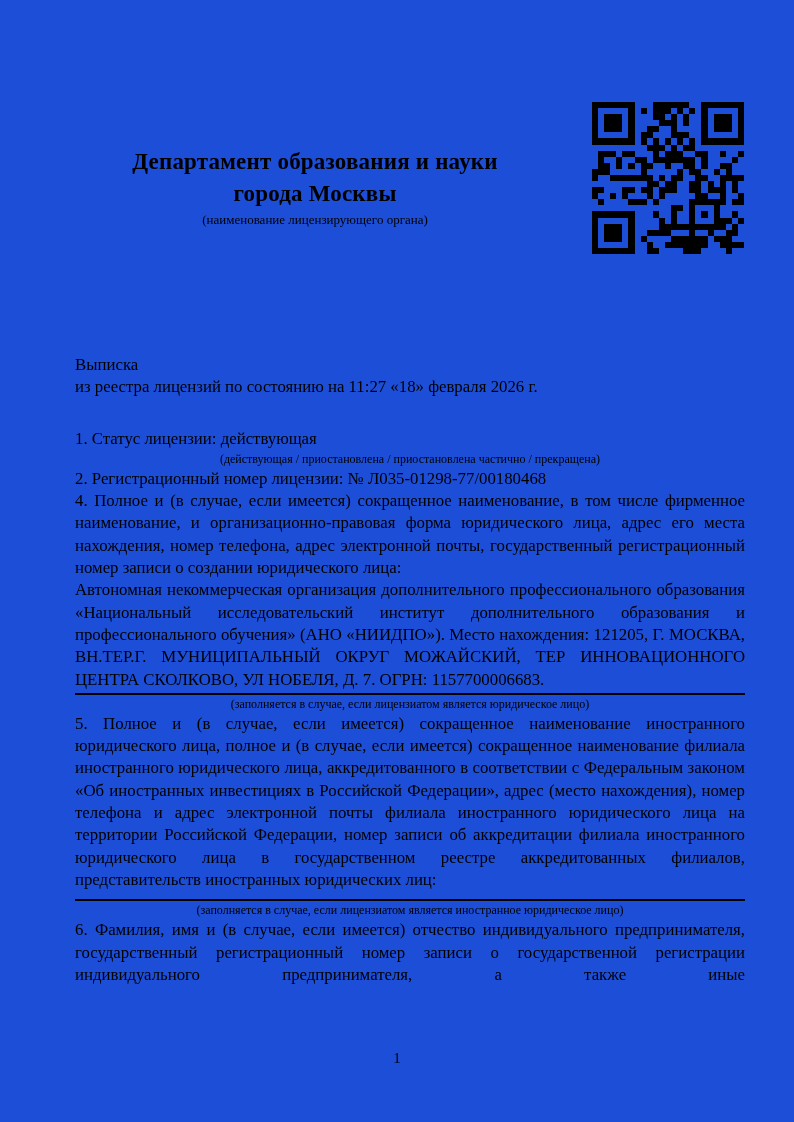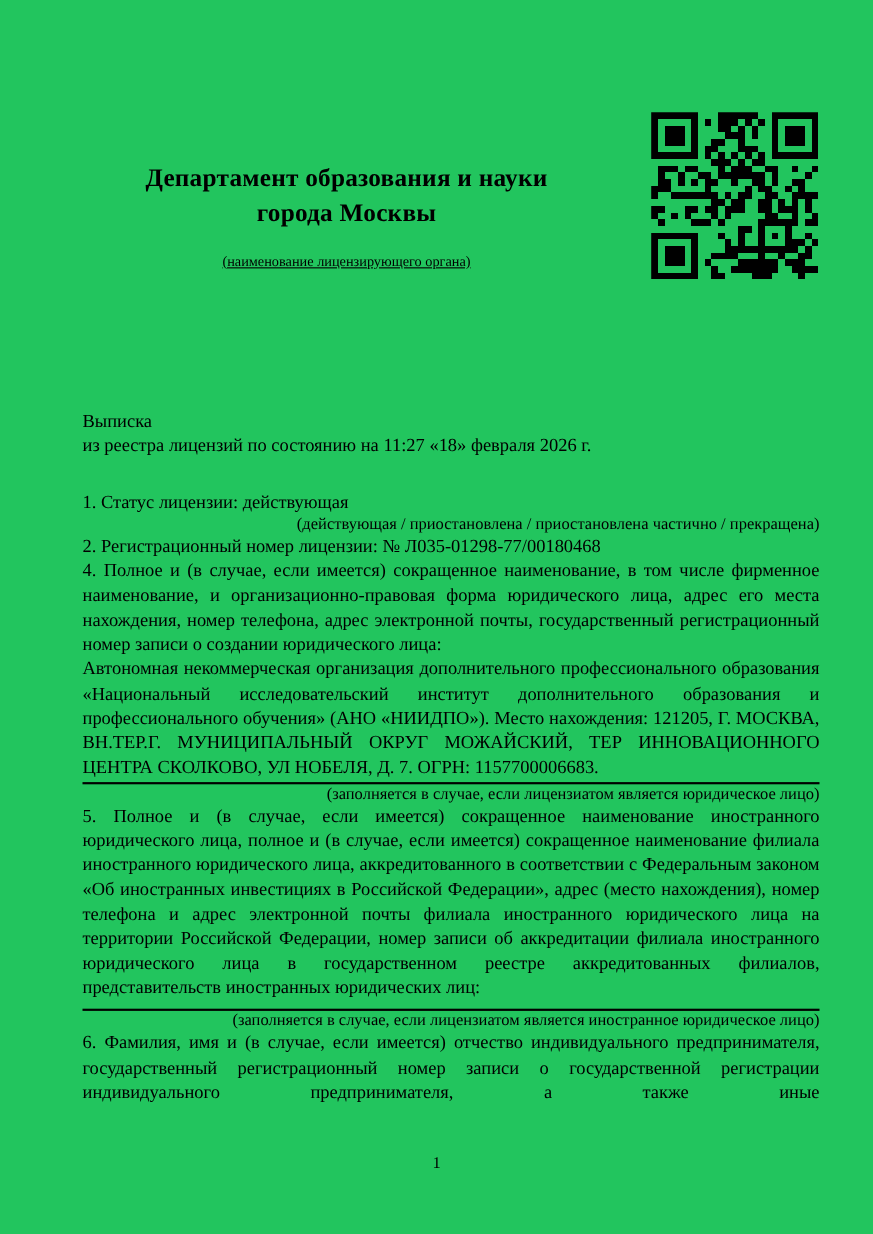--- a/index.html
+++ b/index.html
@@ -1,42 +1,41 @@
 <!DOCTYPE html>
 <html lang="ru"><head>
 <meta charset="utf-8">
 <style>
   html, body { margin: 0; padding: 0; background: #ffffff; }
   .page {
     position: relative;
     width: 794px;
     height: 1122px;
-    background: #22c55e;
+    background: #1d4ed8;
     color: #000000;
     font-family: "Liberation Serif", "DejaVu Serif", serif;
     overflow: hidden;
   }
   
   .org-header {
     padding-top: 146px;
     margin-left: 75px;
     width: 480px;
     text-align: center;
   }
   .org-name {
     font-weight: bold;
     font-size: 23px;
     line-height: 32px;
     letter-spacing: 0.2px;
   }
   .org-caption {
     font-size: 13px;
     line-height: 16px;
-    margin-top: 20px;
-    text-decoration: underline;
+    margin-top: 2px;
   }
   
   .qr {
     position: absolute;
     left: 592px;
     top: 102px;
     width: 152px;
     height: 152px;
   }
   
@@ -48,23 +47,23 @@
   
   .doc-body {
     margin: 29px 49px 0 75px;
     font-size: 16.8px;
     line-height: 22.3px;
   }
   .doc-body p { margin: 0; }
   .para { text-align: justify; }
   .justify-all { text-align-last: justify; }
   .note {
-    font-size: 15px;
+    font-size: 12px;
     line-height: 18px;
-    text-align: right;
+    text-align: center;
     margin-right: 156px;
   }
   .rule {
     border-top: 2px solid #000;
     height: 0;
     margin-top: 2px;
   }
   .sp16 { margin-top: 16px; }
   .sp14 { margin-top: 14px; }
   .sp17 { margin-top: 17px; }

